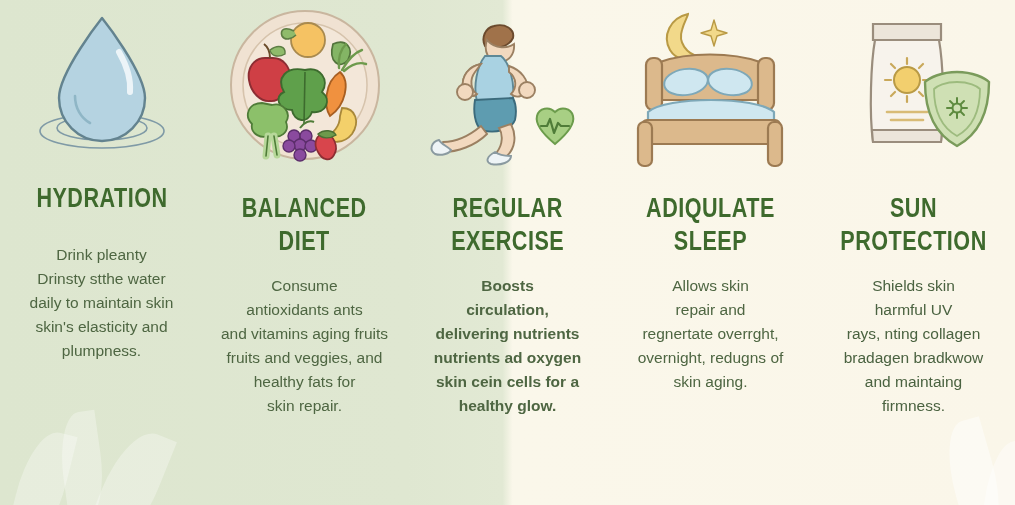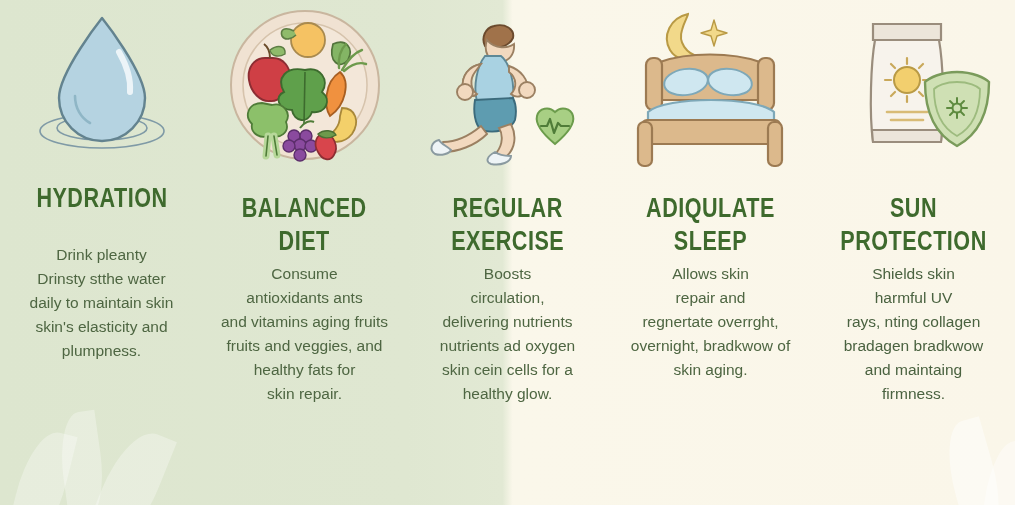--- a/index.html
+++ b/index.html
@@ -83,24 +83,24 @@
 
   .card-body {
     font-family: "Liberation Sans", sans-serif;
     font-weight: normal;
     font-size: 15.5px;
     line-height: 1.55;
     color: #4e6642;
     text-align: center;
     white-space: pre-line;
     max-width: 200px;
-    margin-top: 4px;
+    margin-top: 16px;
   }
   .col-1 .card-body { max-width: 190px; }
-  .col-3 .card-body { max-width: 196px; }
+  .col-3 .card-body { max-width: 196px; font-weight: bold; }
   .col-5 .card-body { max-width: 198px; color: #4a6240; text-align: center; }
 </style>
 </head>
 <body>
 
 <div id="infographic">
 
   <div class="leaf leaf-1"></div>
   <div class="leaf leaf-2"></div>
   <div class="leaf leaf-3"></div>
@@ -245,21 +245,21 @@
 
           <rect x="12" y="122" width="14" height="44" rx="6" fill="#dcb98c" stroke="#9c7a52" stroke-width="2.2"></rect>
           <rect x="142" y="122" width="14" height="44" rx="6" fill="#dcb98c" stroke="#9c7a52" stroke-width="2.2"></rect>
         </svg>
       </div>
       <div class="card-title">ADIQULATE
 SLEEP</div>
       <div class="card-body">Allows skin
 repair and
 regnertate overrght,
-overnight, bradkwow of
+overnight, redugns of
 skin aging.</div>
     </div>
 
     <div class="col col-5">
       <div class="icon-box">
         <svg width="165" height="170" viewBox="0 0 165 170">
 
           <path d="M42 24 L110 24 L110 40 L42 40 Z" fill="#ece5da" stroke="#9a8d7d" stroke-width="2.2"></path>
 
           <path d="M44 40 L108 40 C112 62 114 112 110 142 L42 142 C38 112 40 62 44 40 Z" fill="#f7f3ec" stroke="#9a8d7d" stroke-width="2.2"></path>

